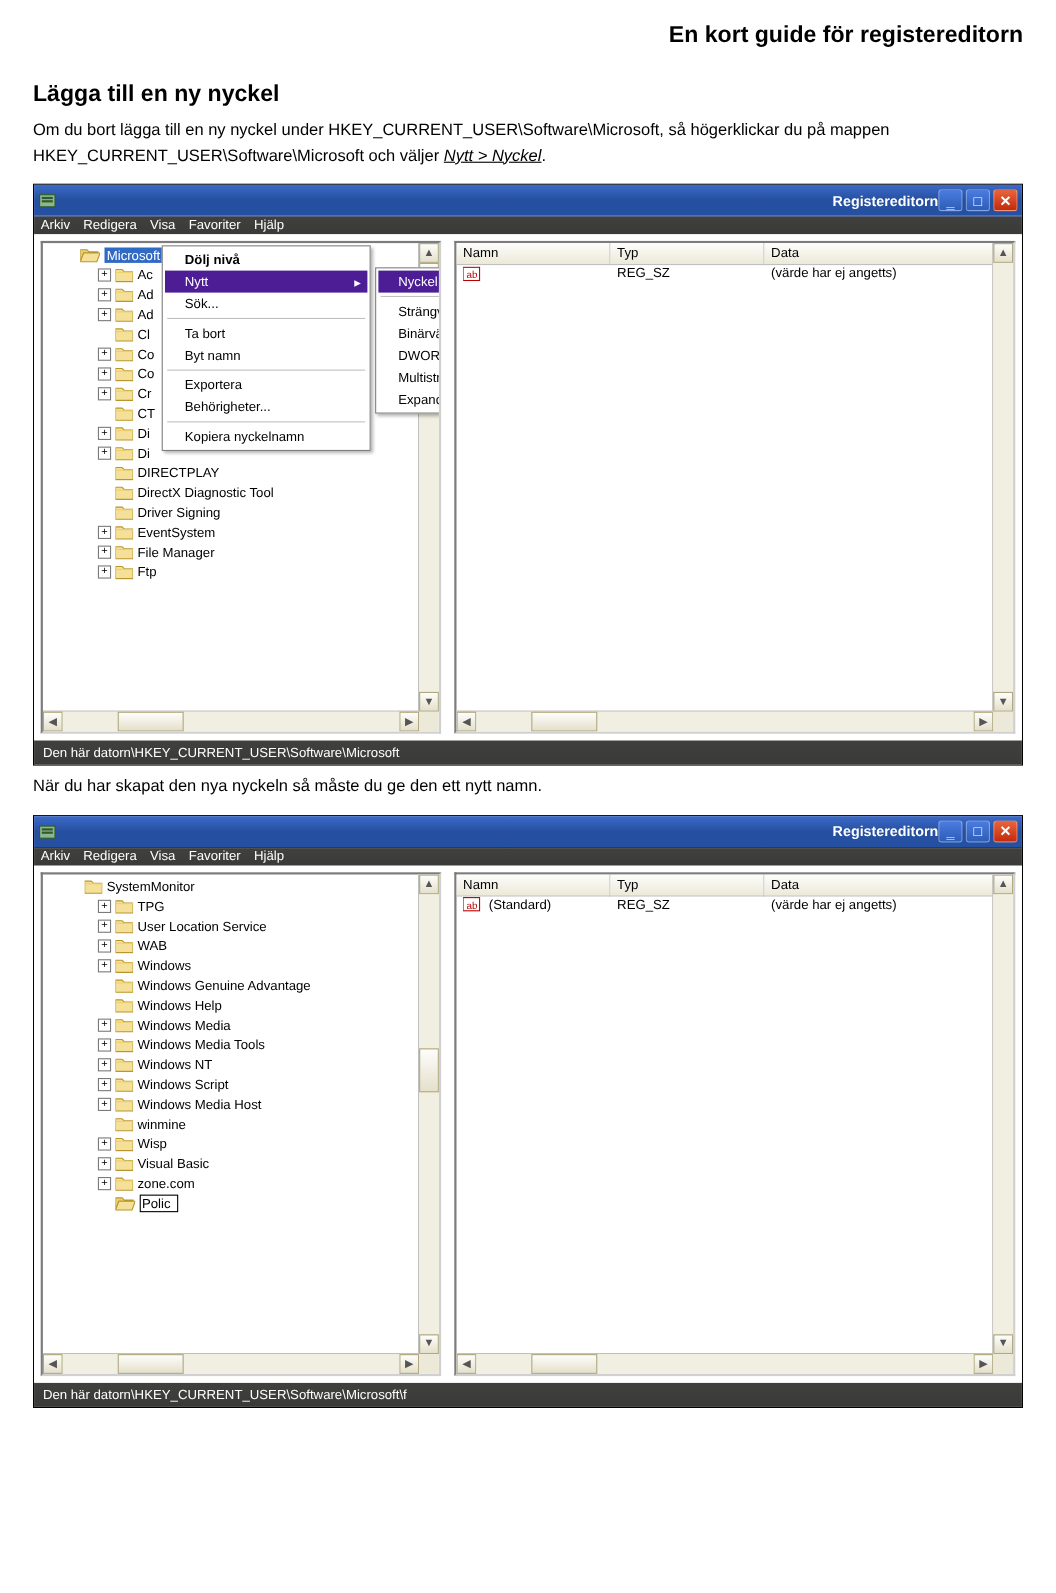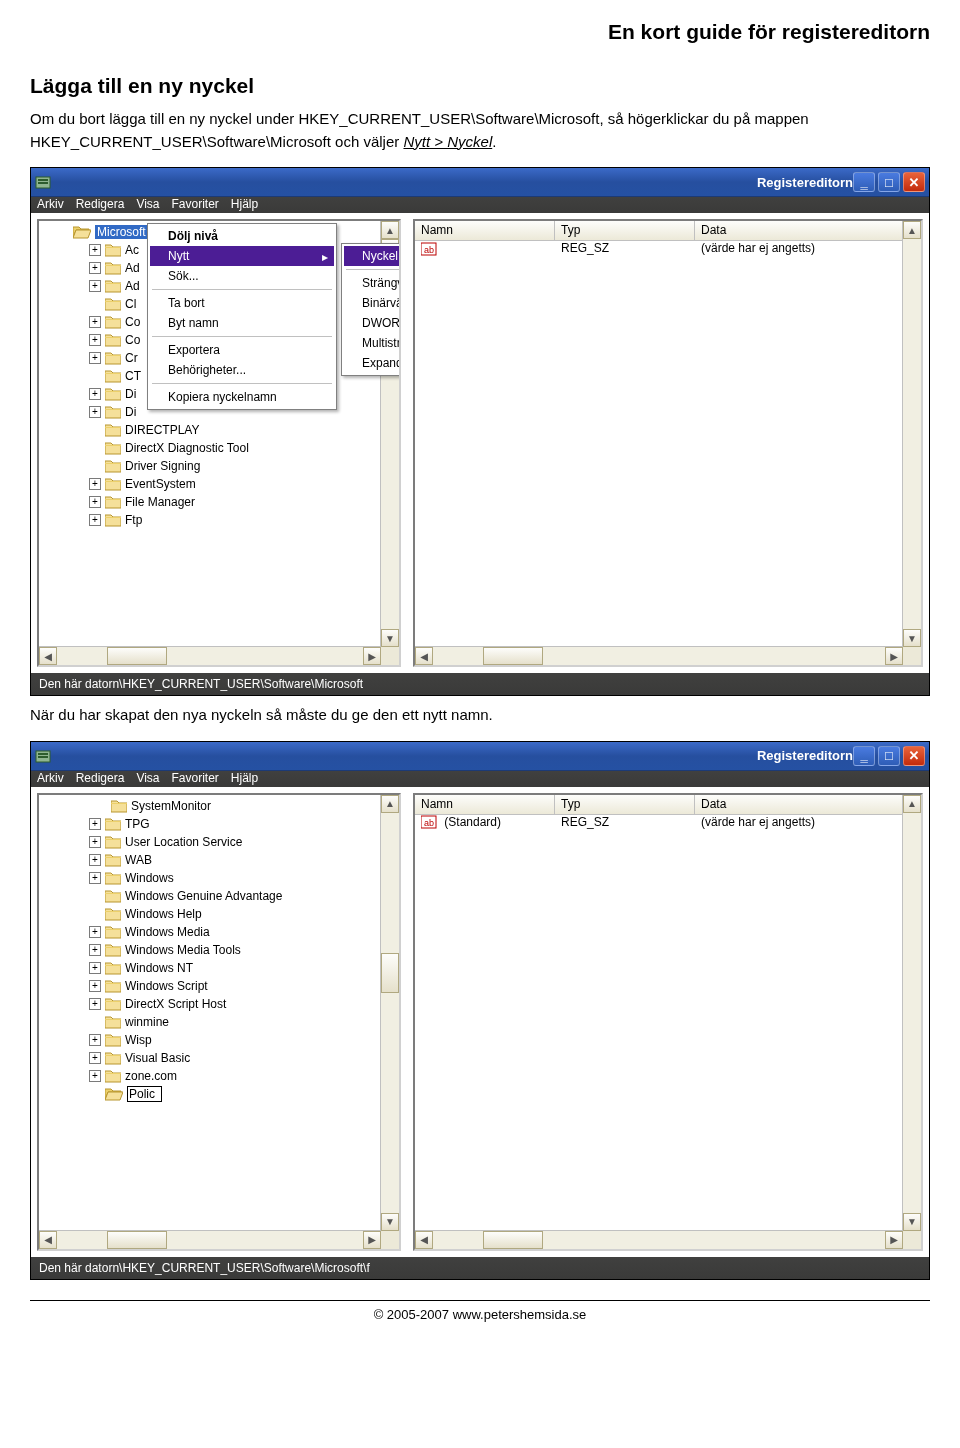--- a/index.html
+++ b/index.html
@@ -539,21 +539,21 @@
       <span>Arkiv</span>
       <span>Redigera</span>
       <span>Visa</span>
       <span>Favoriter</span>
       <span>Hjälp</span>
     </div>
     <div class="body-area short">
 
       <div class="pane left">
         <div class="tree" id="tree2">
-            <div class="tree-row" style="padding-left:56px">
+            <div class="tree-row" style="padding-left:22px">
               <span class="exp hidden"></span>
               <span class="folder-icon">
                 <svg class="folder" viewBox="0 0 16 14">
                   <polygon points="0,2 6,2 8,4 16,4 16,13 0,13" fill="#f5e09a" stroke="#b8962f"></polygon>
                   <rect x="0" y="4" width="16" height="1" fill="#ecd06a"></rect>
                 </svg>
               </span>
               <span class="lbl">SystemMonitor</span>
             </div>
             <div class="tree-row" style="padding-left:50px">
@@ -657,21 +657,21 @@
               <span class="lbl">Windows Script</span>
             </div>
             <div class="tree-row" style="padding-left:50px">
               <span class="exp">+</span>
               <span class="folder-icon">
                 <svg class="folder" viewBox="0 0 16 14">
                   <polygon points="0,2 6,2 8,4 16,4 16,13 0,13" fill="#f5e09a" stroke="#b8962f"></polygon>
                   <rect x="0" y="4" width="16" height="1" fill="#ecd06a"></rect>
                 </svg>
               </span>
-              <span class="lbl">DirectX Script Host</span>
+              <span class="lbl">Windows Media Host</span>
             </div>
             <div class="tree-row" style="padding-left:50px">
               <span class="exp hidden"></span>
               <span class="folder-icon">
                 <svg class="folder" viewBox="0 0 16 14">
                   <polygon points="0,2 6,2 8,4 16,4 16,13 0,13" fill="#f5e09a" stroke="#b8962f"></polygon>
                   <rect x="0" y="4" width="16" height="1" fill="#ecd06a"></rect>
                 </svg>
               </span>
               <span class="lbl">winmine</span>
@@ -764,14 +764,13 @@
               <div class="hthumb"></div>
             </div>
           <div class="hbtn">▶</div>
         </div>
         <div class="corner"></div>
       </div>
     </div>
     <div class="statusbar">Den här datorn\HKEY_CURRENT_USER\Software\Microsoft\f</div>
   </div>
 
-  <div class="footer">© 2005-2007 www.petershemsida.se</div>
 </div>
 
 </body></html>

